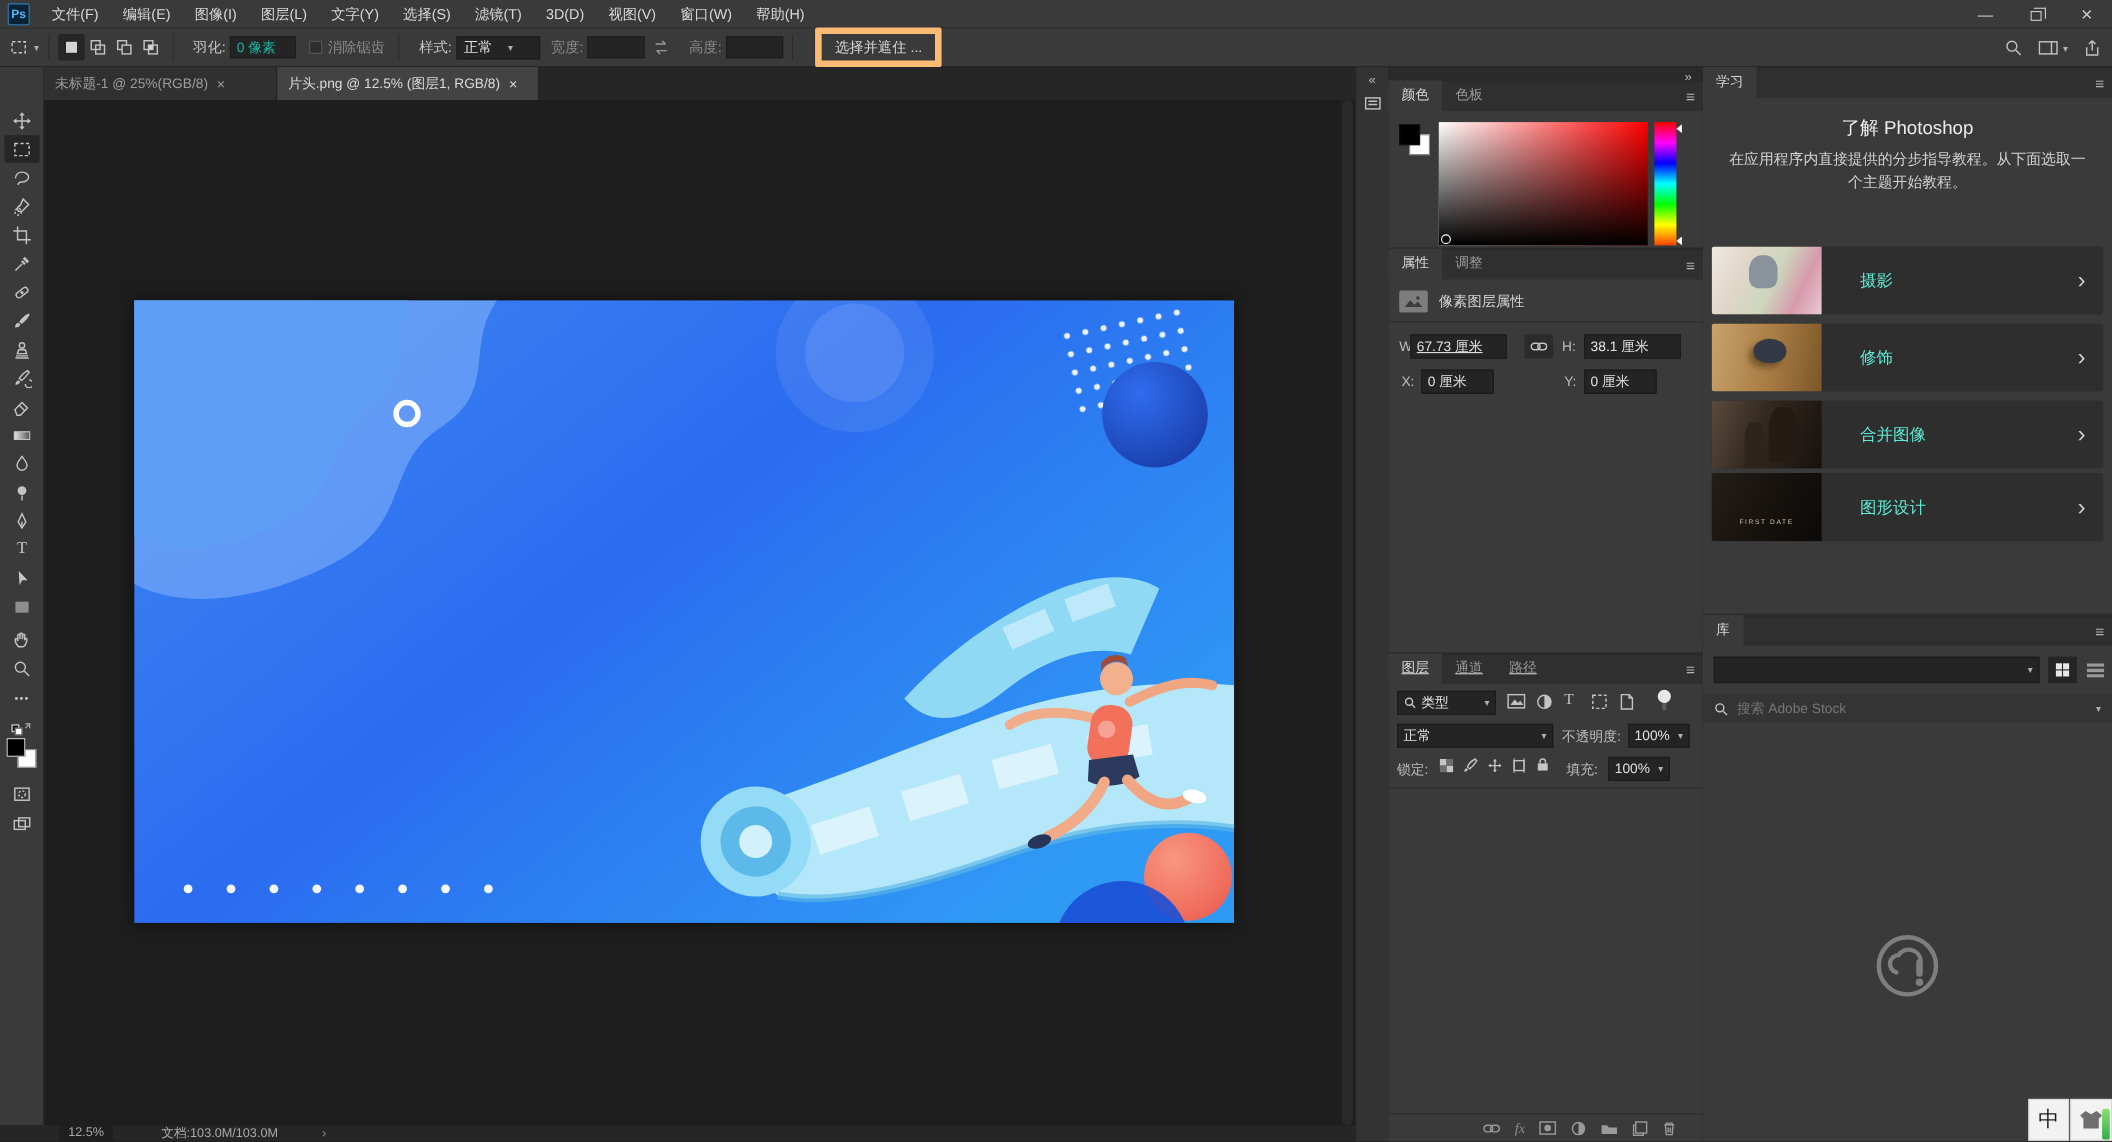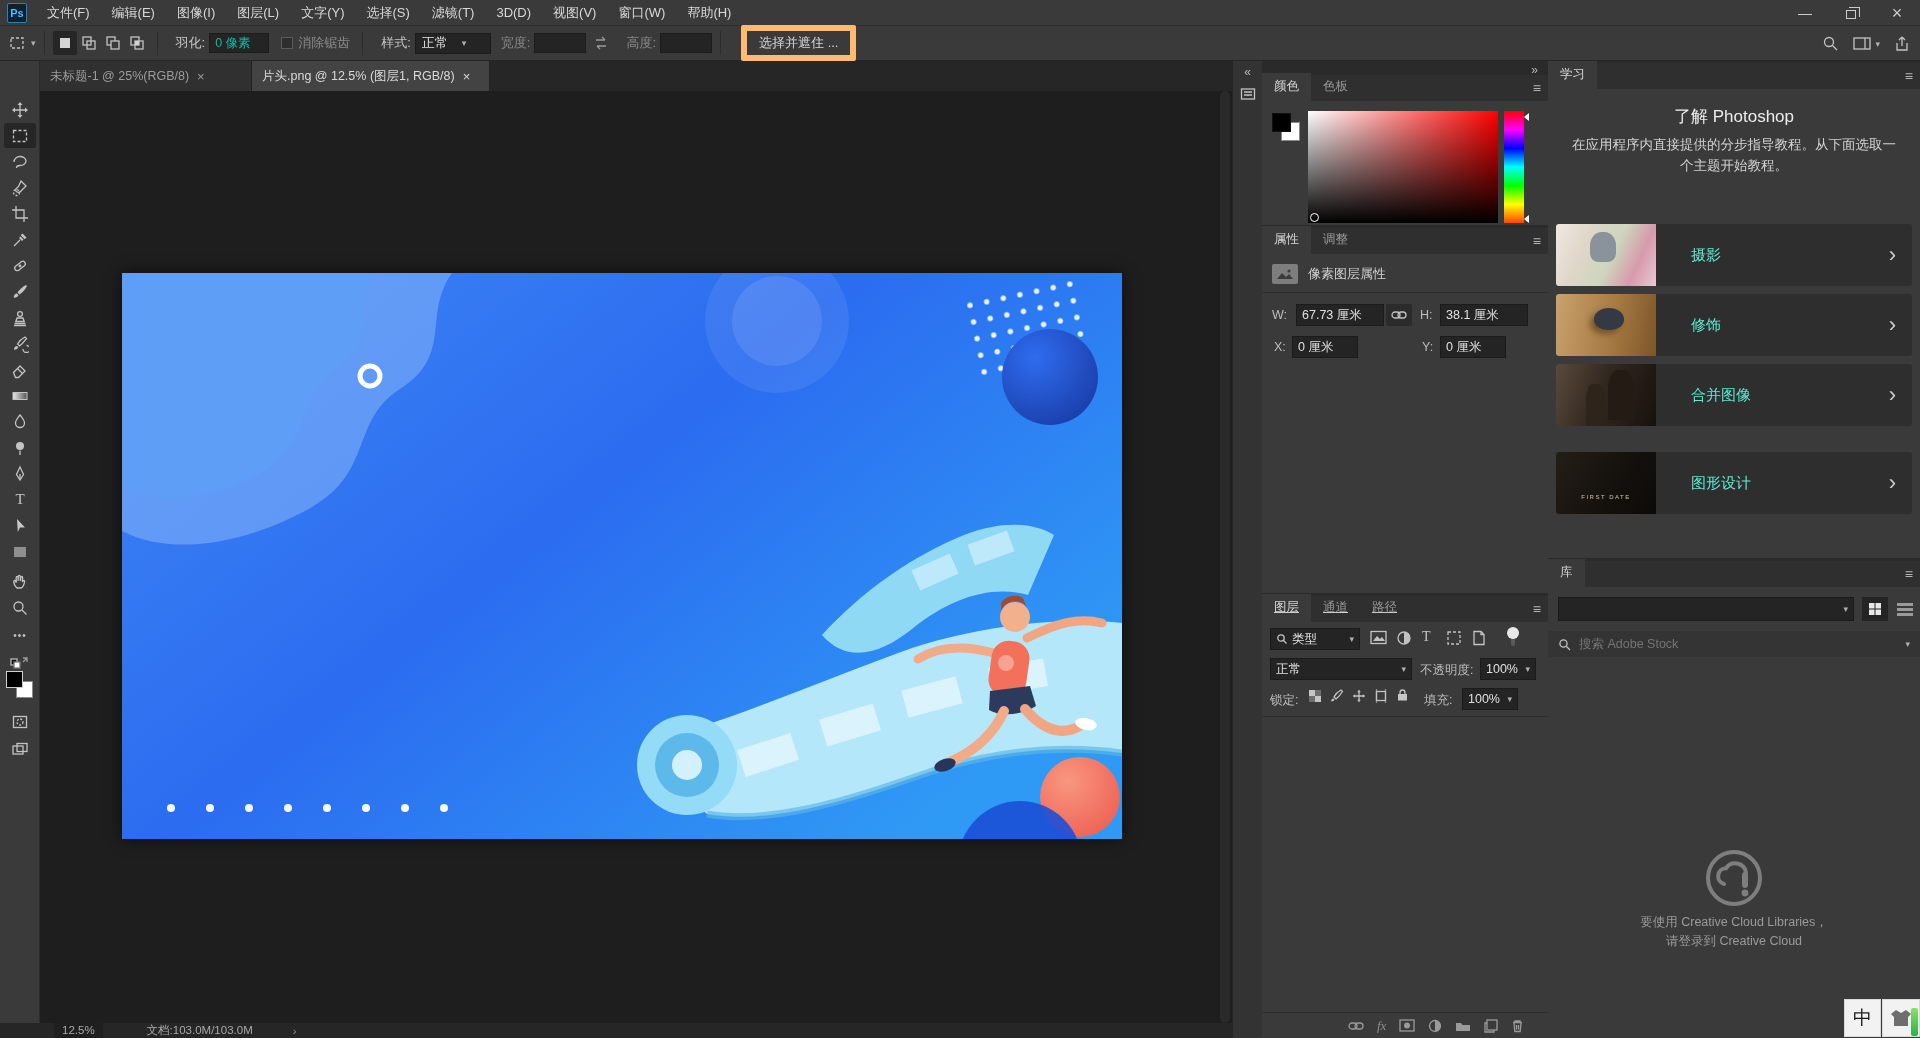--- a/index.html
+++ b/index.html
@@ -524,21 +524,21 @@
         <span style="width:26px;height:20px;background:#7d7d7d;border-radius:2px;display:flex;align-items:center;justify-content:center;">
           <svg width="20" height="14">
               <path d="M2 12 l5-6 4 4 3-3 4 5z" fill="#3c3c3c"></path>
               <circle cx="14" cy="4" r="1.6" fill="#3c3c3c"></circle>
             </svg>
         </span>
         <span style="font-size:13px;color:#d2d2d2;">像素图层属性</span>
       </div>
       <div style="position:absolute; left:0; top:64px; width:100%; height:1px; background:#2e2e2e;"></div>
       <span class="lbl" style="position:absolute; left:10px; top:80px;">W:</span>
-      <div class="field" style="position:absolute; left:34px; top:76px; width:88px;">67.73 厘米</div>
+      <div class="field" style="position:absolute; left:20px; top:76px; width:88px;text-decoration:underline;">67.73 厘米</div>
       <div style="position:absolute; left:124px; top:76px; width:26px; height:22px; background:#2b2b2b; border-radius:2px; display:flex; align-items:center; justify-content:center;">
         <svg class="lineicon" width="16" height="10">
             <rect x="1" y="2" width="8" height="6" rx="3"></rect>
             <rect x="7" y="2" width="8" height="6" rx="3"></rect>
           </svg>
       </div>
       <span class="lbl" style="position:absolute; left:158px; top:80px;">H:</span>
       <div class="field" style="position:absolute; left:178px; top:76px; width:88px;">38.1 厘米</div>
       <span class="lbl" style="position:absolute; left:12px; top:112px;">X:</span>
       <div class="field" style="position:absolute; left:30px; top:108px; width:66px;">0 厘米</div>
@@ -706,21 +706,21 @@
           <div class="learn-card i1" style="top: 231px;">
           <span class="learn-thumb"></span>
           <span class="learn-label">修饰</span>
           <span class="learn-chev">›</span>
         </div>
           <div class="learn-card i2" style="top: 301px;">
           <span class="learn-thumb"></span>
           <span class="learn-label">合并图像</span>
           <span class="learn-chev">›</span>
         </div>
-          <div class="learn-card i3" style="top: 389px;">
+          <div class="learn-card i3" style="top: 367px;">
           <span class="learn-thumb">
               <span class="thumb-text">FIRST DATE</span>
             </span>
           <span class="learn-label">图形设计</span>
           <span class="learn-chev">›</span>
         </div>
         </div>
     </div>
 
     <div class="panel" style="top:500px; height:477px;">
@@ -756,24 +756,20 @@
         <span class="carat">▾</span>
       </div>
       <div style="position:absolute; left:0; top:285px; width:100%; text-align:center;">
         <svg width="64" height="64" viewBox="0 0 64 64">
           <circle cx="32" cy="32" r="26" fill="none" stroke="#7e7e7e" stroke-width="4"></circle>
           <path d="M22 38 a8 8 0 0 1 2 -15.7 a11 11 0 0 1 20 4" fill="none" stroke="#7e7e7e" stroke-width="4" stroke-linecap="round"></path>
           <rect x="40" y="26" width="6" height="16" rx="3" fill="#7e7e7e"></rect>
           <circle cx="43" cy="47" r="3.4" fill="#7e7e7e"></circle>
         </svg>
       </div>
-      <div class="lib-msg" style="position:absolute; left:0; top:352px; width:100%;">
-        <div>要使用 Creative Cloud Libraries，</div>
-        <div>请登录到 Creative Cloud</div>
-      </div>
     </div>
   </div>
 
   <div class="ime-btn" style="left:1844px;">
     <span style="font-size:19px; color:#1a1a1a;">中</span>
   </div>
   <div class="ime-btn" style="left:1882px; width:38px;">
     <svg width="24" height="22" viewBox="0 0 24 22">
       <path d="M7 3 L12 6 L17 3 L22 7 L19 10 L19 19 L5 19 L5 10 L2 7 Z" fill="#6e6e6e"></path>
     </svg>

